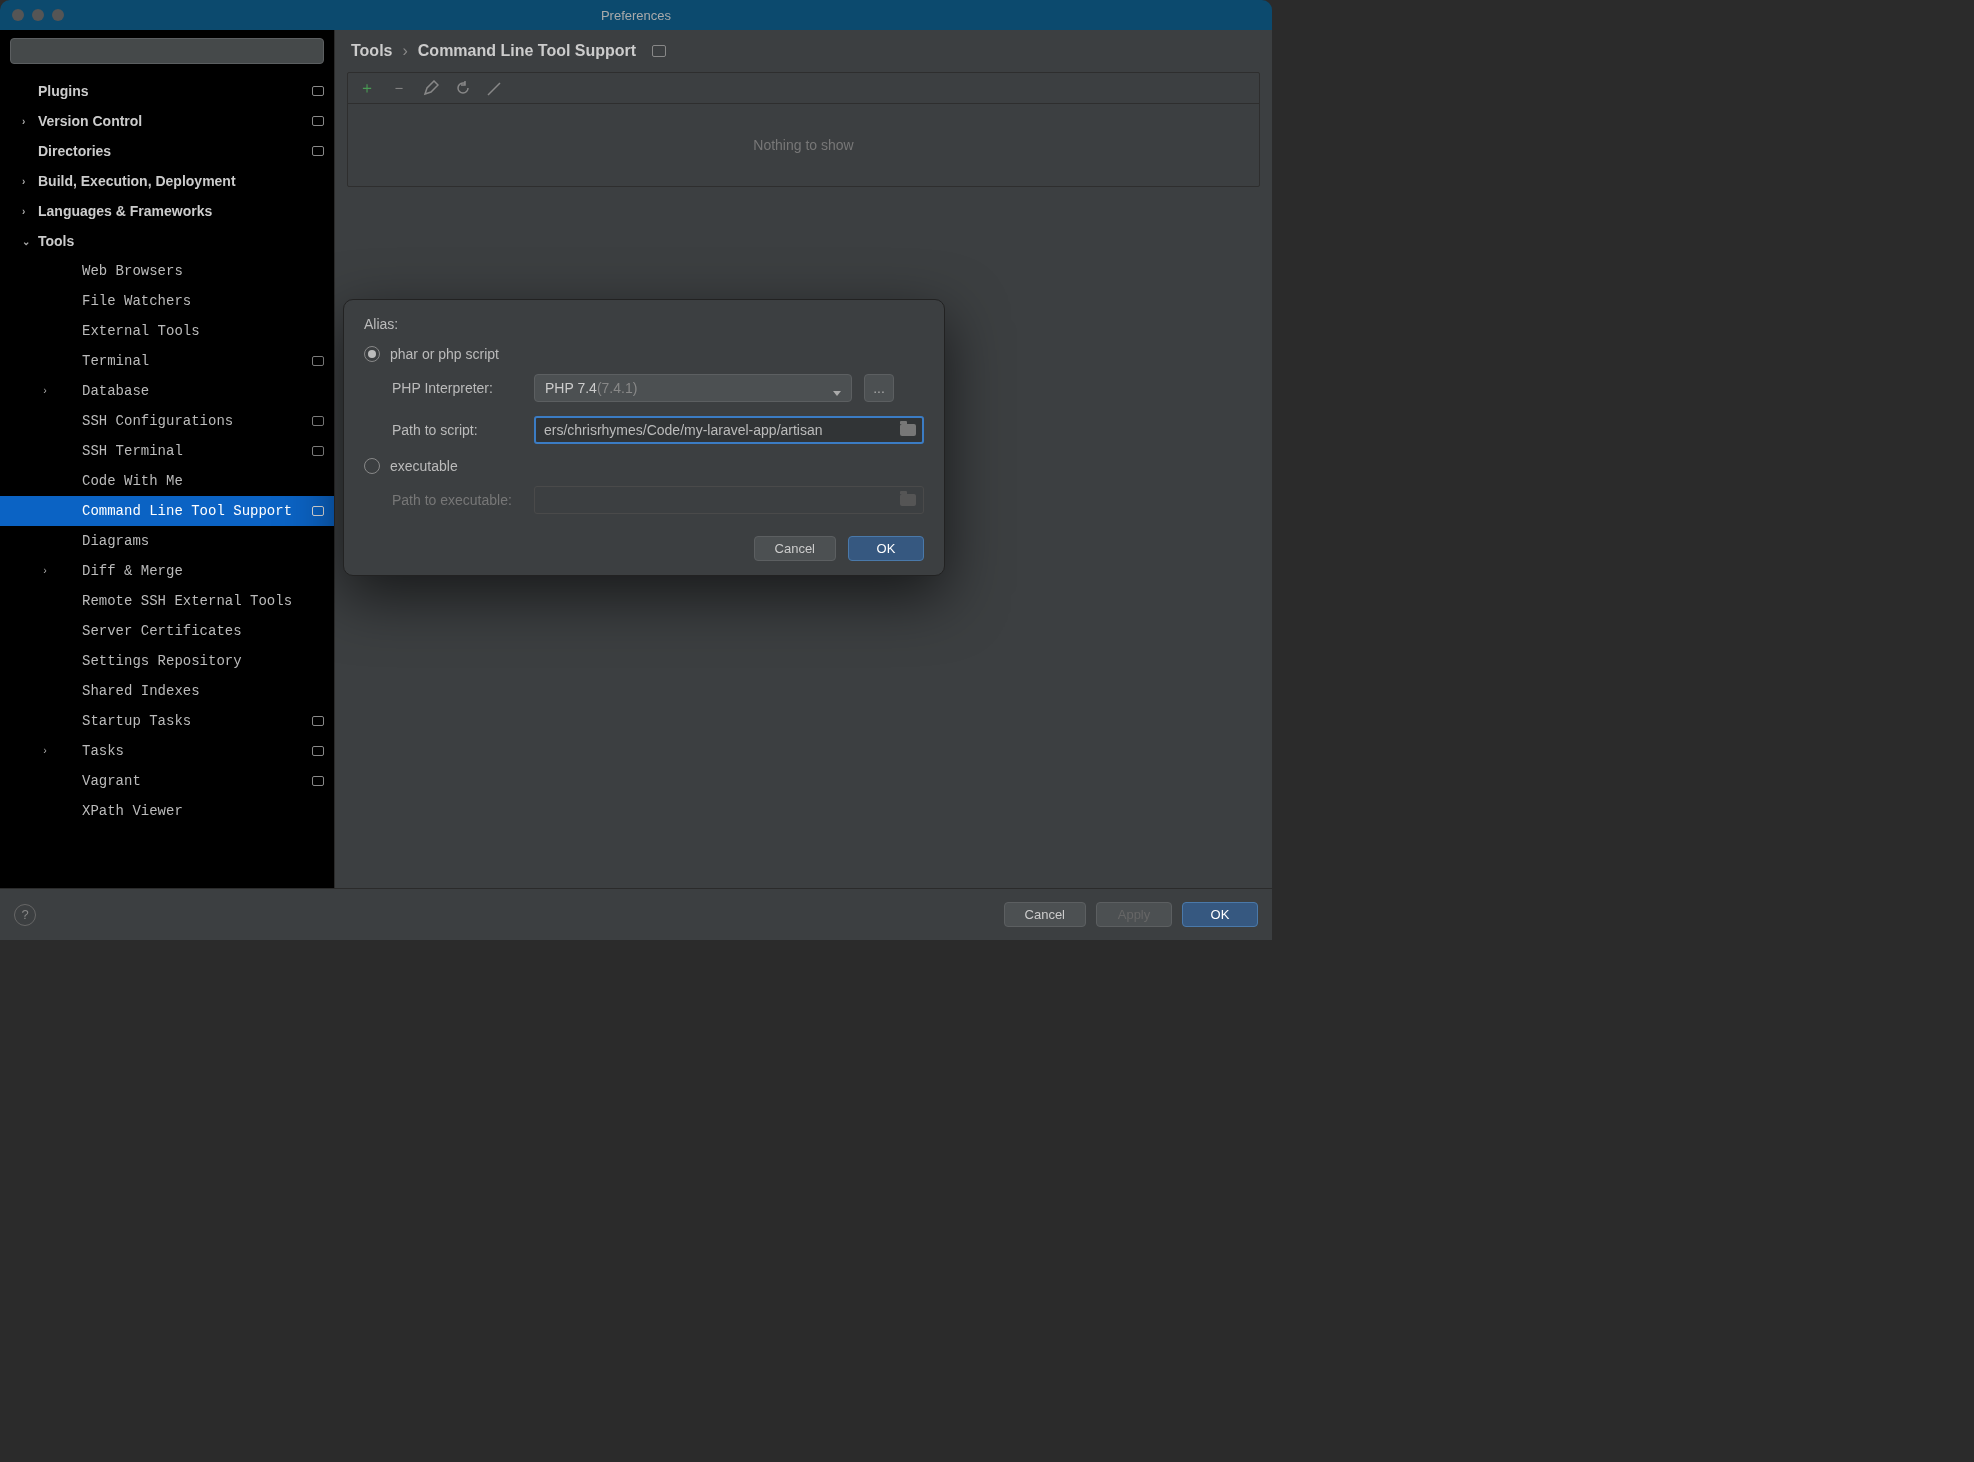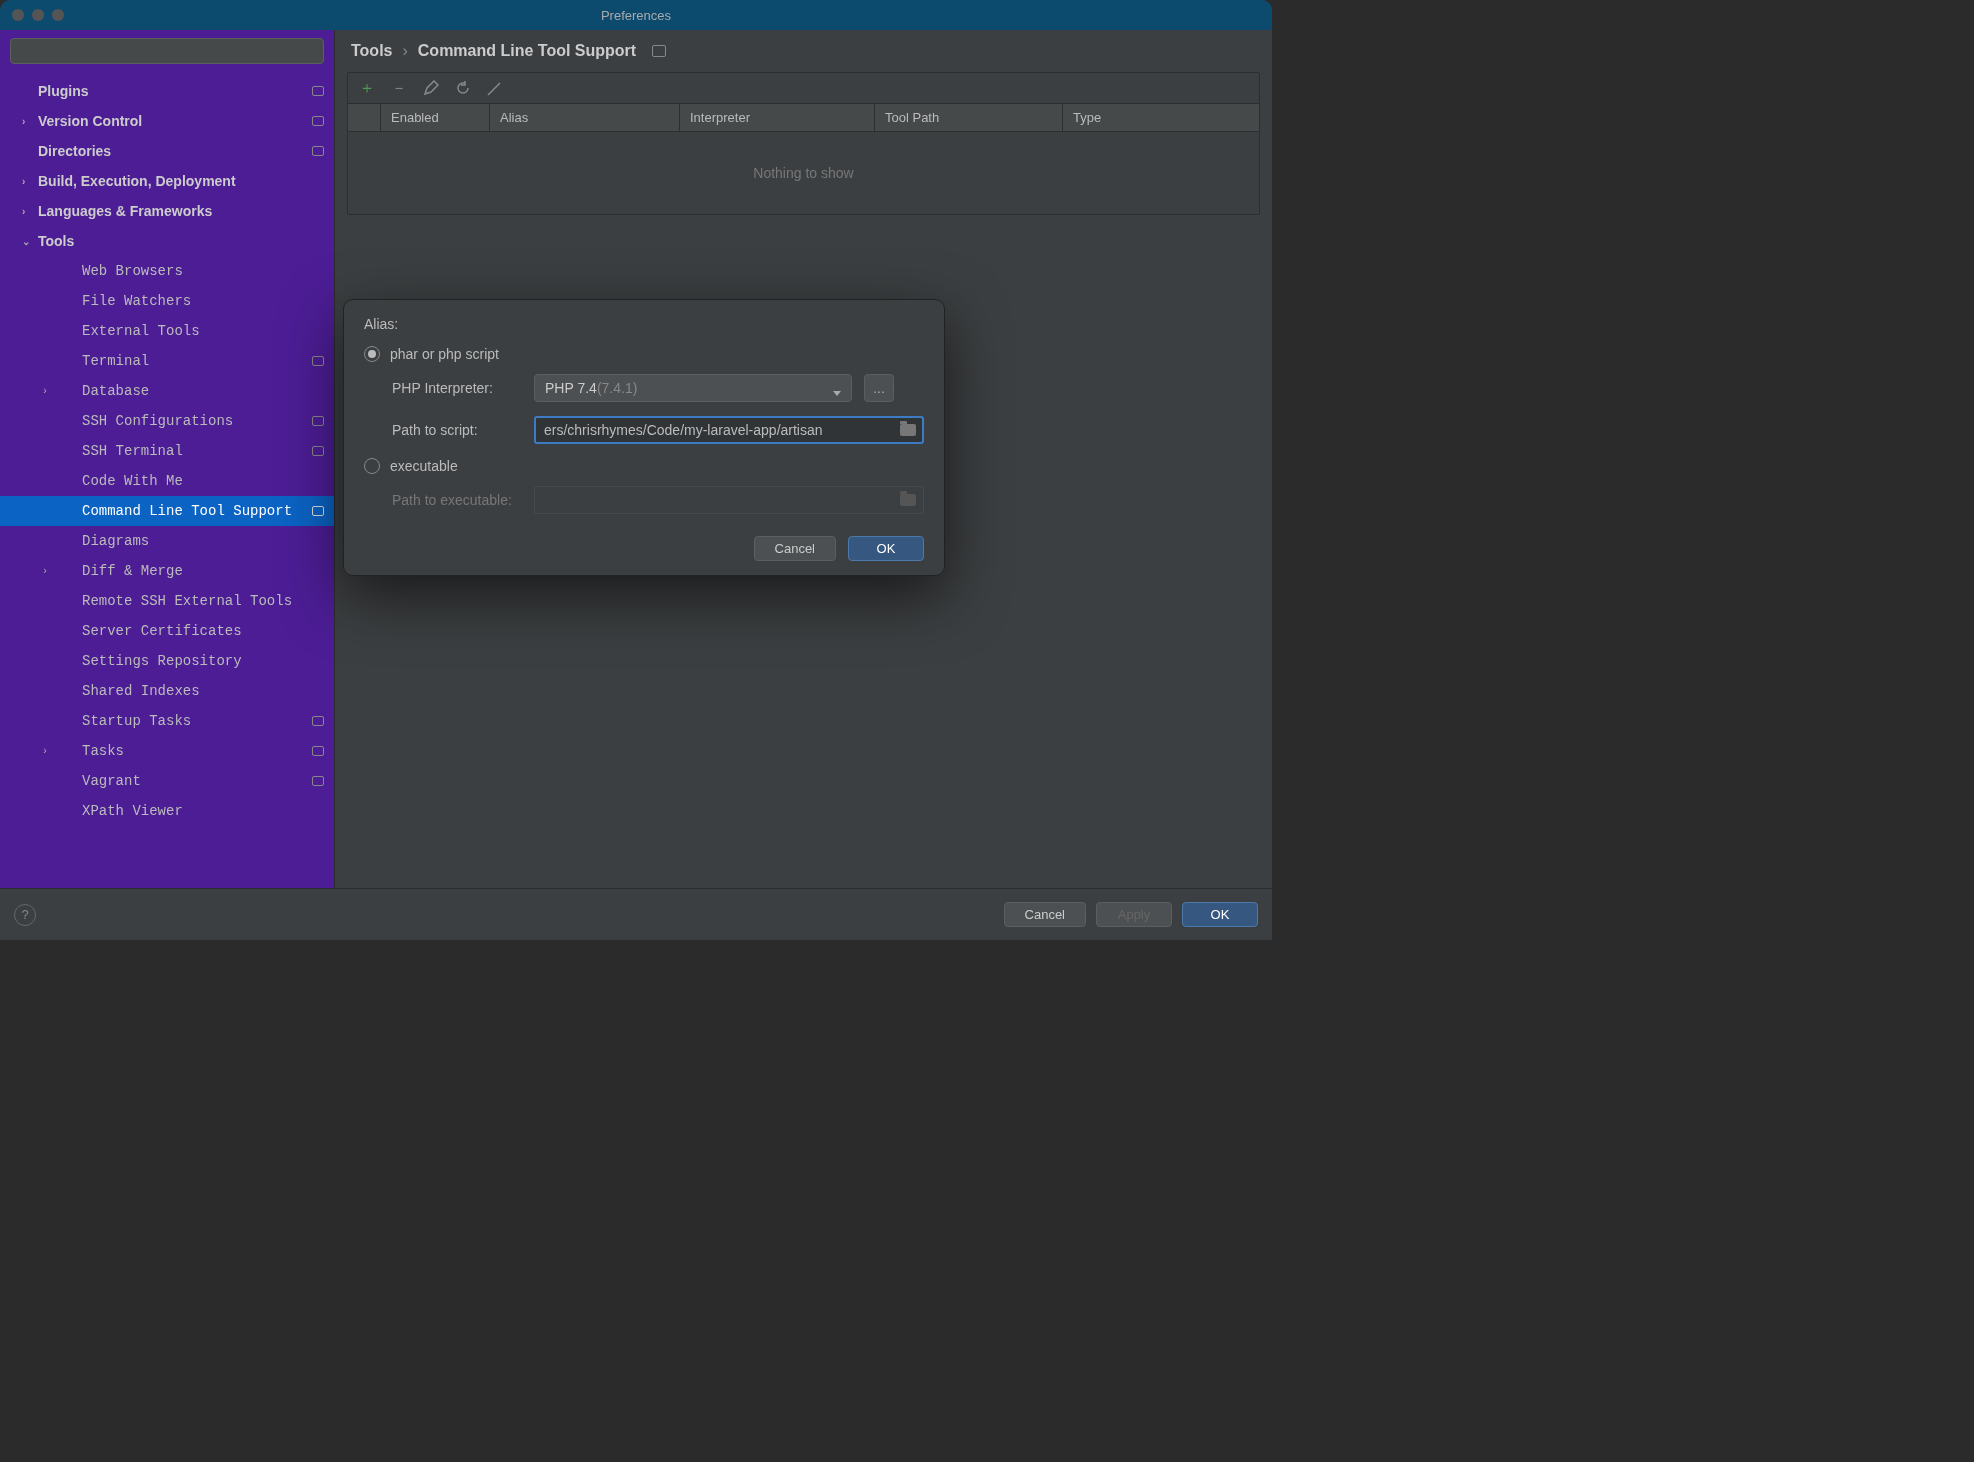--- a/index.html
+++ b/index.html
@@ -39,21 +39,21 @@
 
 .main-area {
   display: flex;
   height: 858px;
   background: #3c3f41;
 }
 
 
 .sidebar {
   width: 335px;
-  background: #4c1d95;
+  background: #000000;
   border-right: 1px solid #2b2b2b;
   display: flex;
   flex-direction: column;
 }
 .search-wrap { padding: 8px 10px; }
 .search-input {
   width: 100%;
   background: #45494a;
   border: 1px solid #5c5f61;
   border-radius: 4px;
@@ -470,28 +470,20 @@
           <svg viewBox="0 0 16 16" fill="none" stroke="currentColor" stroke-width="1.5">
               <path d="M13 8 A5 5 0 1 1 8 3 L10 3 M10 1 L10 5 L6 5"></path>
             </svg>
         </div>
         <div class="tb-btn">
           <svg viewBox="0 0 16 16" fill="none" stroke="currentColor" stroke-width="1.5">
               <path d="M3 13 L6 10 L10 6 L13 3 M3 13 L1 15"></path>
             </svg>
         </div>
       </div>
-      <div class="thead">
-        <div style="width:16px"></div>
-        <div class="th enabled">Enabled</div>
-        <div class="th alias">Alias</div>
-        <div class="th interp">Interpreter</div>
-        <div class="th path">Tool Path</div>
-        <div class="th type">Type</div>
-      </div>
       <div class="empty-body">Nothing to show</div>
     </div>
   </div>
 </div>
 
 <div class="footer">
   <div class="help-btn">?</div>
   <div class="spacer"></div>
   <div class="btn">Cancel</div>
   <div class="btn disabled">Apply</div>

